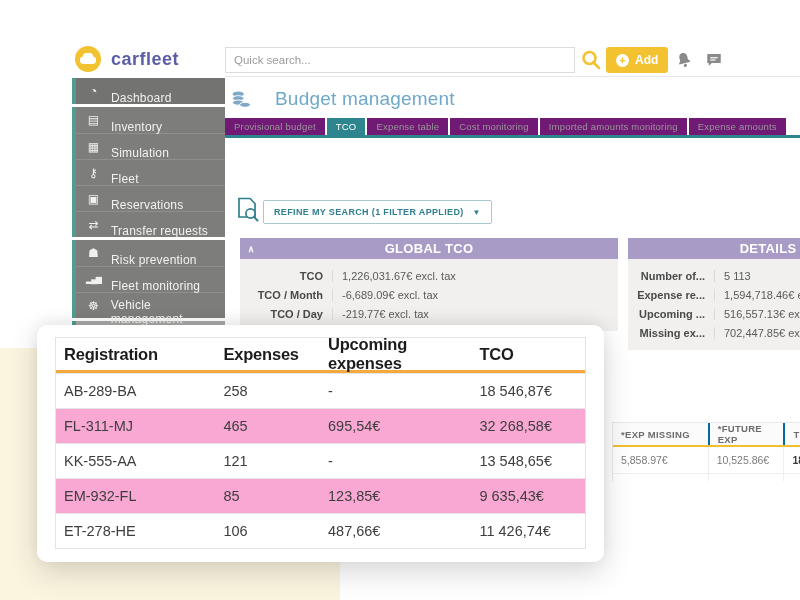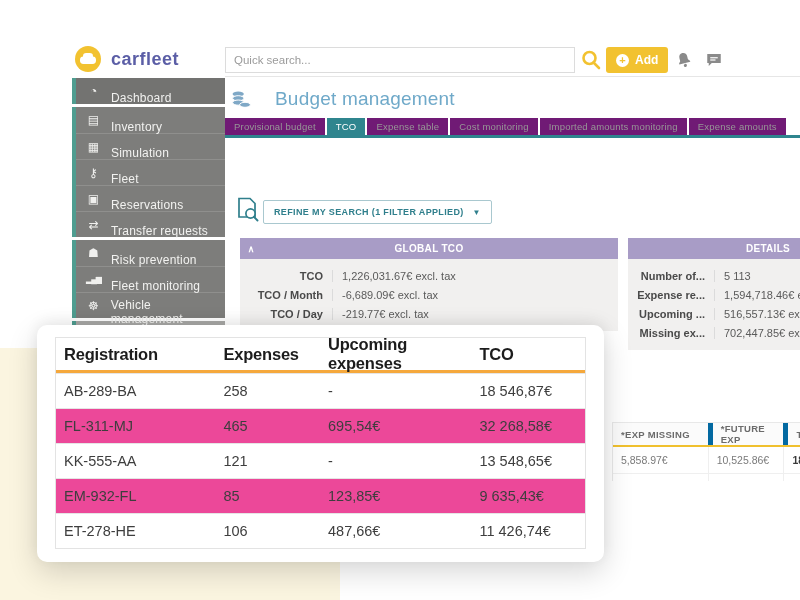--- a/index.html
+++ b/index.html
@@ -55,56 +55,56 @@
   .tabs-rule { left:225px; top:135px; width:575px; height:3px; background:#2F858E; }
 
   .refine-icon { left:237px; top:197px; cursor:pointer; }
   .refine-btn { left:263px; top:200px; height:24px; border:1px solid #A9C8CF; background:#fff;
     border-radius:2px; display:flex; align-items:center; gap:9px; padding:0 10px; cursor:pointer; }
   .refine-label { color:#2F7F8C; font-size:9px; font-weight:700; letter-spacing:.35px; }
   .refine-caret { color:#2F7F8C; font-size:8px; }
 
   
   .panel-head { height:21px; background:#A89CC6; color:#fff; display:flex; align-items:center; }
-  .panel-title { flex:1; text-align:center; font-size:10px; font-weight:700; letter-spacing:.3px; }
+  .panel-title { flex:1; text-align:center; font-size:13px; font-weight:700; letter-spacing:.3px; }
   .panel-collapse { width:22px; text-align:center; color:#fff; font-size:9px; font-weight:700; cursor:pointer; }
   .panel-body { background:#F1F0EF; padding-top:7px; padding-bottom:8px; }
   .kv-row { display:flex; height:19px; align-items:center; }
   .kv-label { width:92px; text-align:right; font-size:11px; font-weight:700; color:#4A4A4A;
     padding-right:9px; white-space:nowrap; }
   .kv-value { border-left:1px solid #DBDBDB; padding-left:9px; font-size:11px; color:#5A5A5A;
     white-space:nowrap; }
   .panel-gtco { left:240px; top:238px; width:378px; }
   .panel-details { left:628px; top:238px; width:280px; }
   .panel-details .kv-label { width:86px; }
 
   
   .mini-table { left:612px; top:422px; width:280px; height:59px; overflow:hidden;
     border-top:1px solid #E8E8E8; border-left:1px solid #E8E8E8; background:#fff; }
   .mini-head { display:flex; height:24px; border-bottom:2px solid #F0C02E; background:#FBFBFB; }
   .mini-hcell { font-size:9.5px; font-weight:700; color:#6B6B6B; letter-spacing:.3px;
-    display:flex; align-items:center; padding-left:8px; border-left:5px solid #0369a1; }
+    display:flex; align-items:center; padding-left:8px; border-left:2px solid #0369a1; }
   .mini-hcell:first-child { border-left:none; }
   .mini-row { display:flex; height:27px; border-bottom:1px solid #EFEFEF; }
   .mini-cell { font-size:10.5px; color:#7A7A7A; display:flex; align-items:center; padding-left:8px;
     border-left:1px solid #EFEFEF; }
   .mini-cell:first-child { border-left:none; }
   .mini-cell.bold { font-weight:700; color:#3A3A3A; }
   .m-c0 { width:95px; } .m-c1 { width:76px; } .m-c2 { width:109px; }
 
   
   .overlay-card { left:37px; top:325px; width:567px; height:237px; background:#fff;
     border-radius:10px; box-shadow:0 10px 30px rgba(0,0,0,.16), 0 -4px 14px rgba(0,0,0,.06); }
   .big-table { position:absolute; left:18px; top:12px; width:531px;
     border:1px solid #E3E3E3; background:#fff; }
   .bt-head { display:flex; height:35px; border-bottom:3px solid #F5A83C; }
   .bt-hcell { font-size:16.5px; font-weight:700; color:#1C1C1C; display:flex; align-items:center;
     padding-left:8px; letter-spacing:-.2px; }
   .bt-row { display:flex; height:35px; border-top:1px solid #E5E5E5; background:#fff; cursor:pointer; }
-  .bt-row.alt { background:#ec4899; }
+  .bt-row.alt { background:#f9a8d4; }
   .bt-cell { font-size:14.5px; color:#3E3E3E; display:flex; align-items:center; padding-left:8px; }
   .c0 { width:160px; } .c1 { width:105px; } .c2 { width:152px; } .c3 { width:114px; }
 </style>
 </head>
 <body>
 
 <div class="abs deco-yellow"></div>
 
 <div class="abs topbar">
   <div class="abs logo-wrap" style="left:75px;top:1px;">

